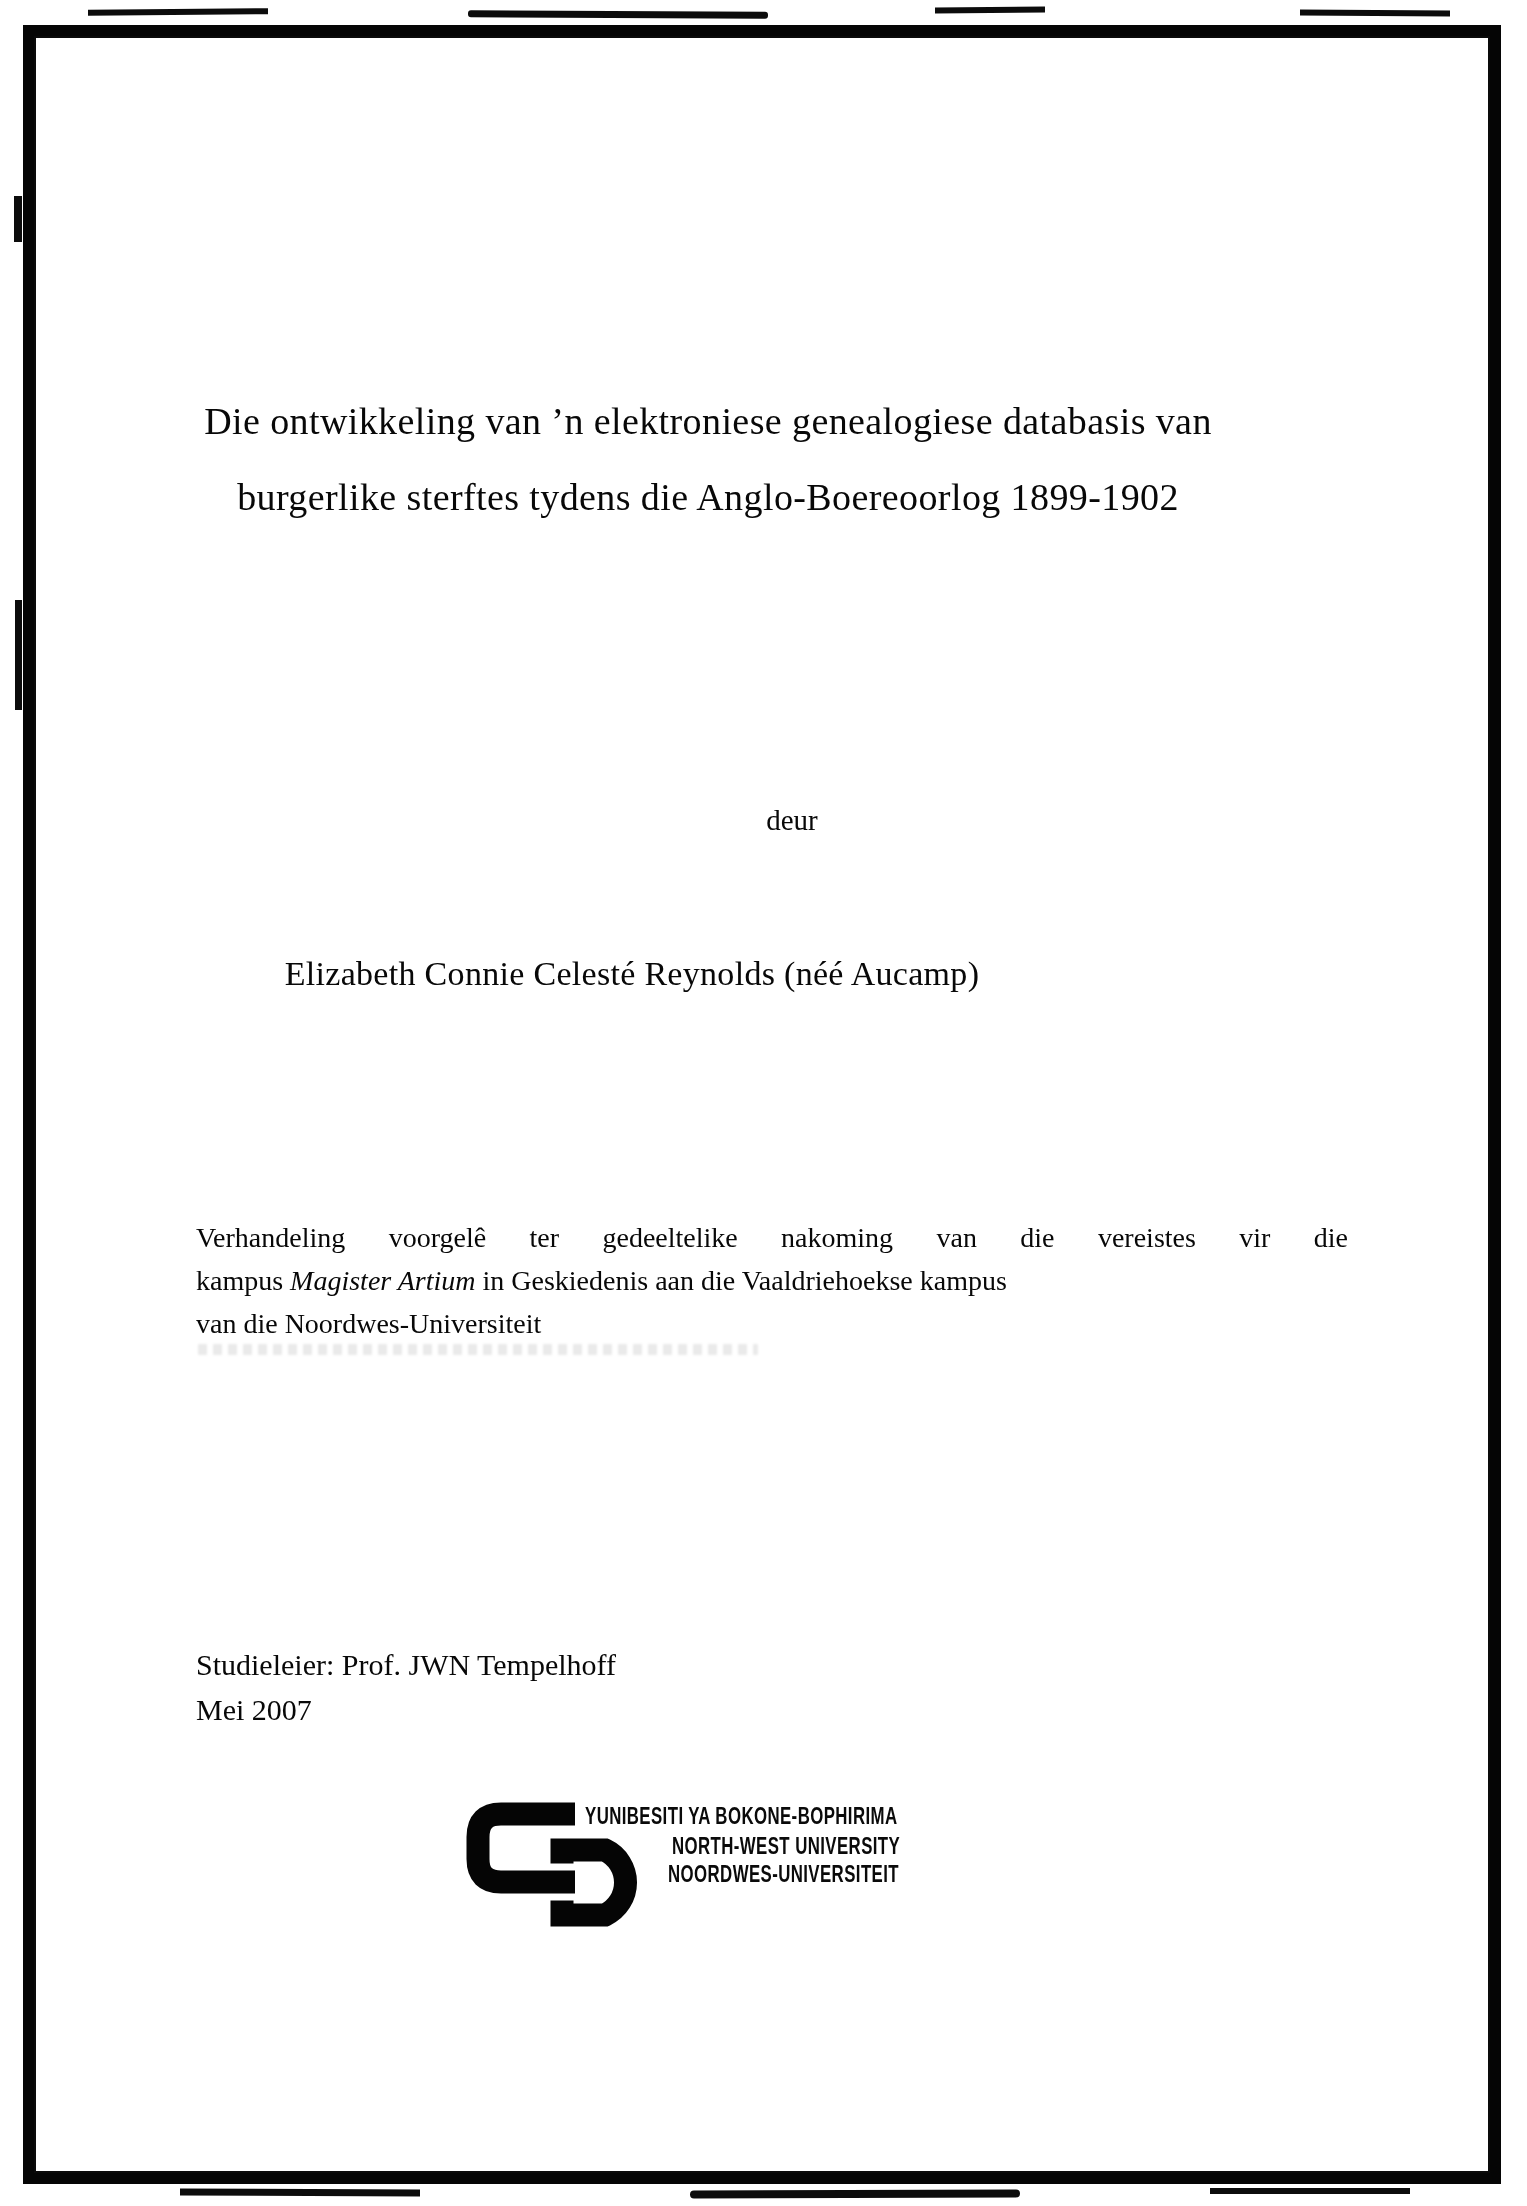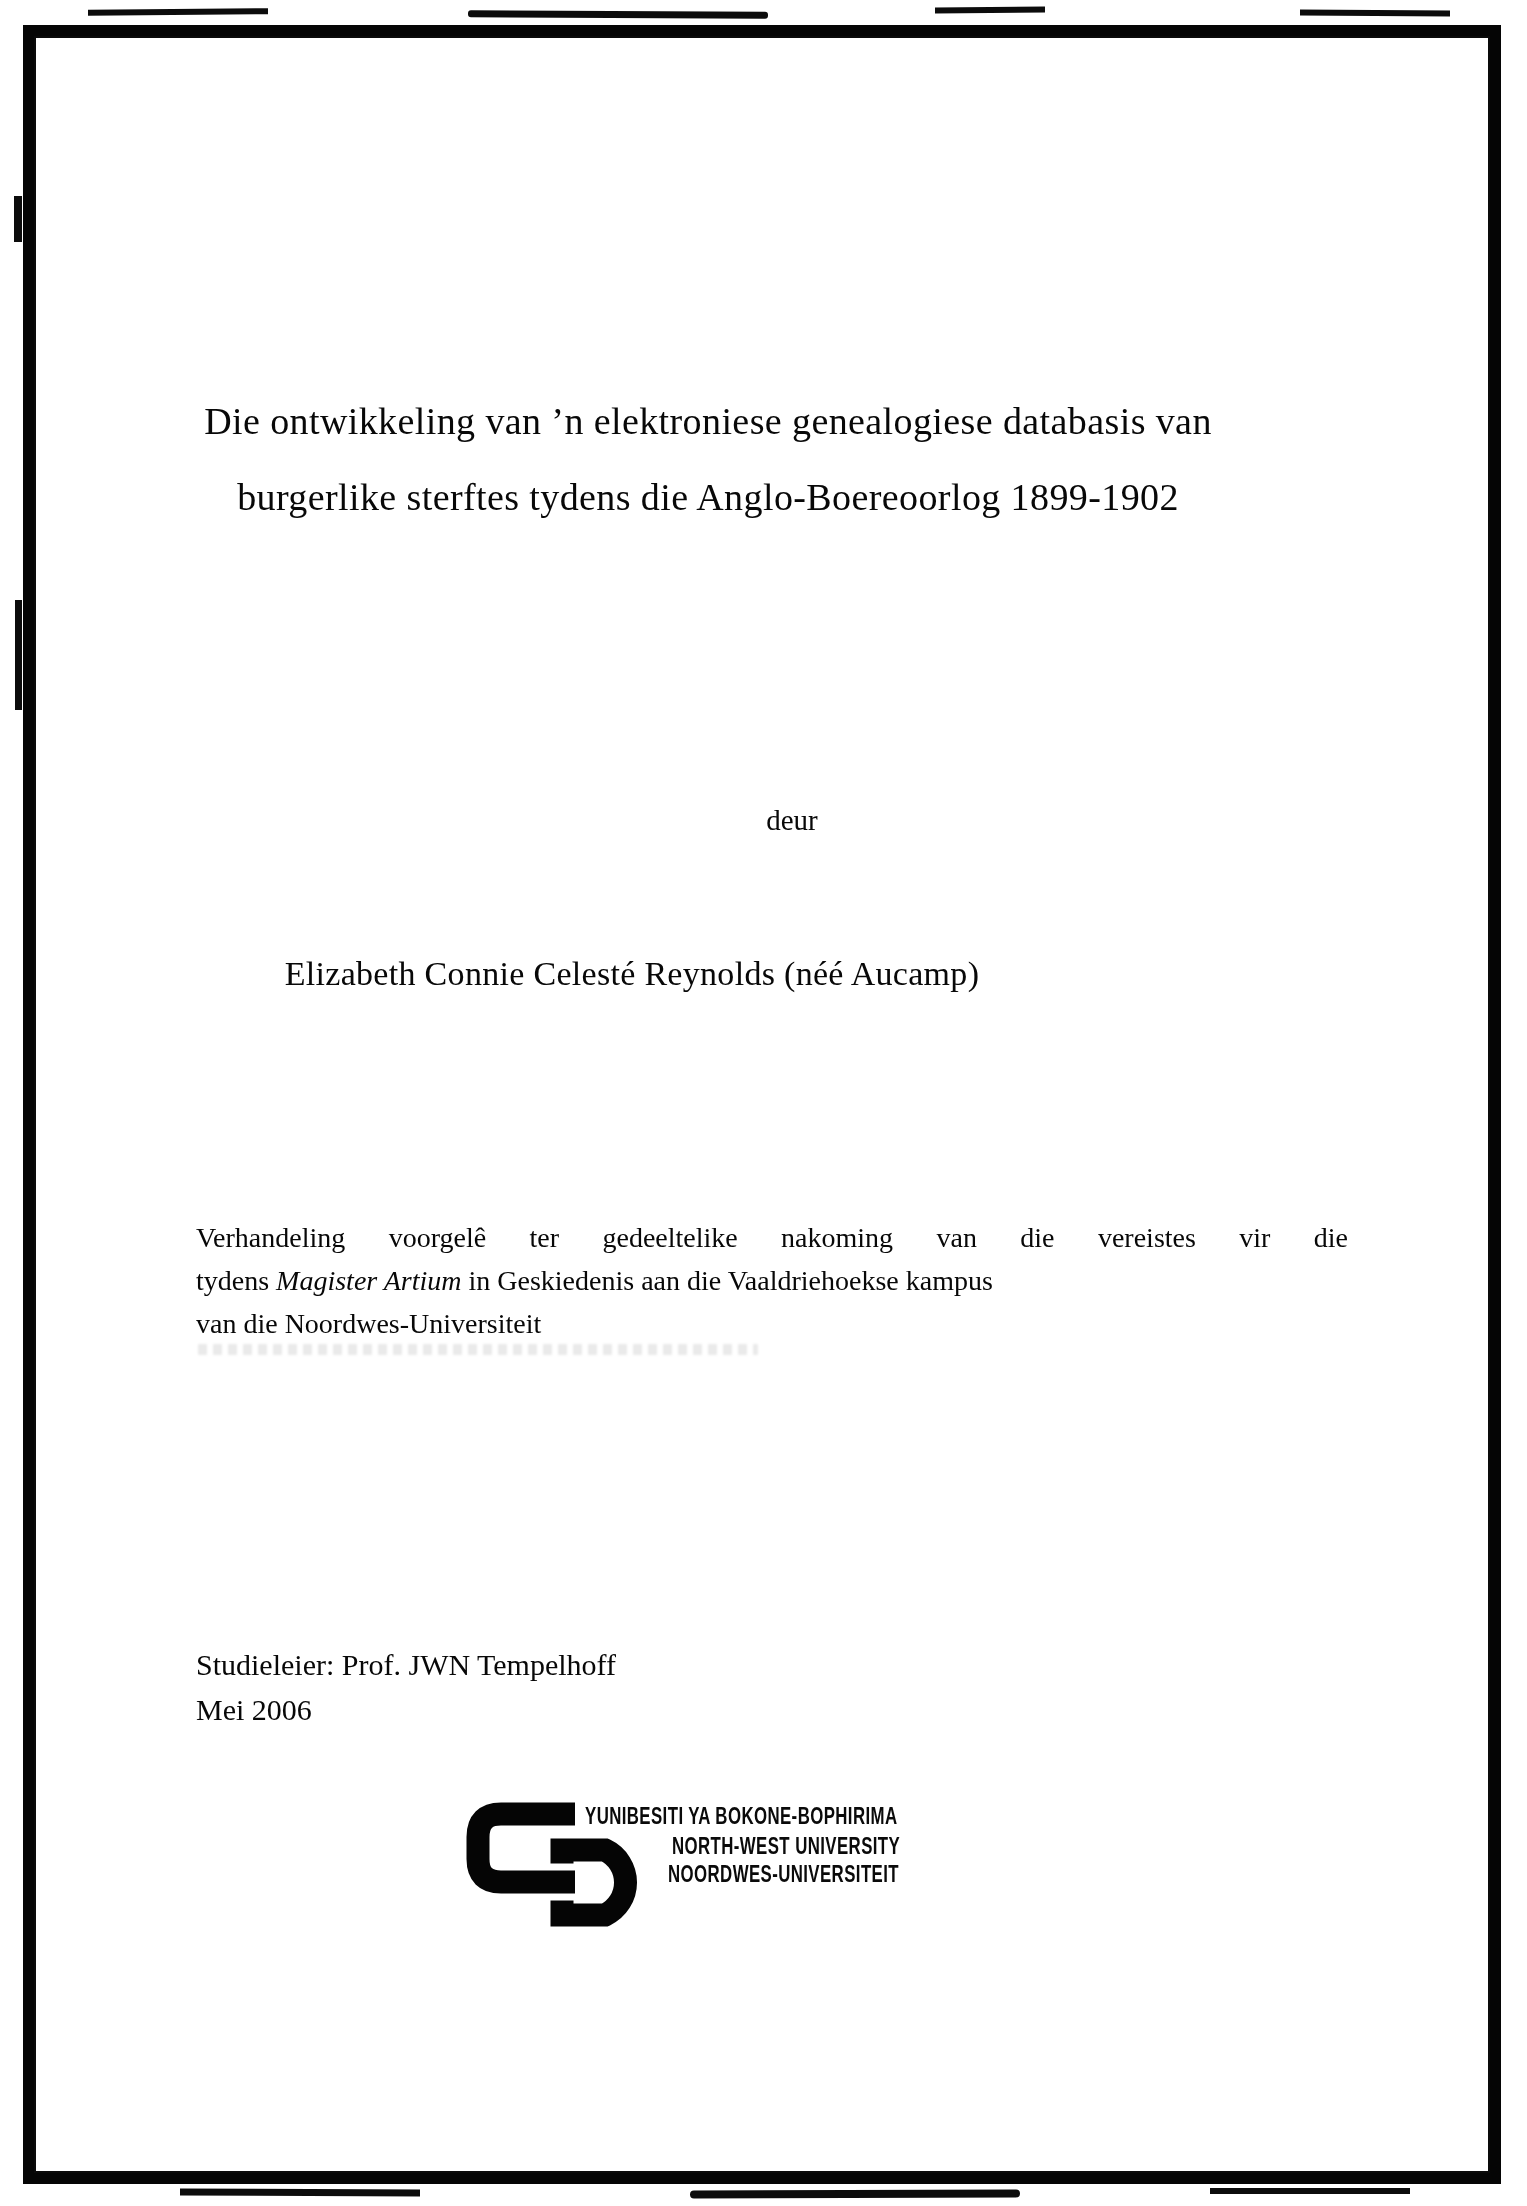--- a/index.html
+++ b/index.html
@@ -94,27 +94,27 @@
     <span>Die ontwikkeling van ’n elektroniese genealogiese databasis van</span><br>
     <span>burgerlike sterftes tydens die Anglo-Boereoorlog 1899-1902</span>
   </h1>
 
   <div class="byline">deur</div>
 
   <div class="author">Elizabeth Connie Celesté Reynolds (néé Aucamp)</div>
 
   <div class="statement">
     <div class="just">Verhandeling voorgelê ter gedeeltelike nakoming van die vereistes vir die</div>
-    <div><span>tydens </span><i>Magister Artium</i><span> in Geskiedenis aan die Vaaldriehoekse kampus</span></div>
+    <div><span>kampus </span><i>Magister Artium</i><span> in Geskiedenis aan die Vaaldriehoekse kampus</span></div>
     <div>van die Noordwes-Universiteit</div>
   </div>
 
   <div class="supervisor-block">
     <div>Studieleier: Prof. JWN Tempelhoff</div>
-    <div>Mei 2006</div>
+    <div>Mei 2007</div>
   </div>
 
   <div class="logo">
     <svg width="196" height="137" viewBox="0 0 196 137">
       <g fill="none" stroke-linecap="butt">
 
         <path d="M 97 55 H 140 A 36 36 0 0 1 140 120 H 97 Z" stroke="#050505" stroke-width="23"></path>
 
         <path d="M 110 19 H 36 Q 13 19 13 42 V 64 Q 13 87 36 87 H 110" stroke="#ffffff" stroke-width="37"></path>
 

